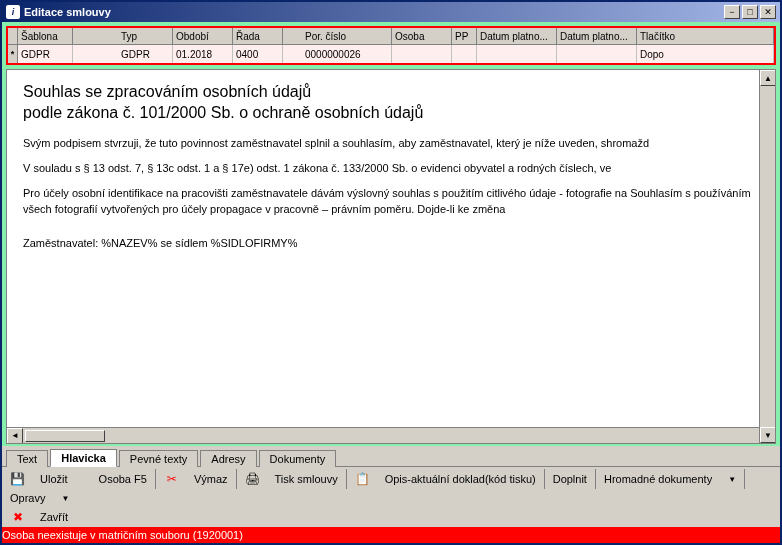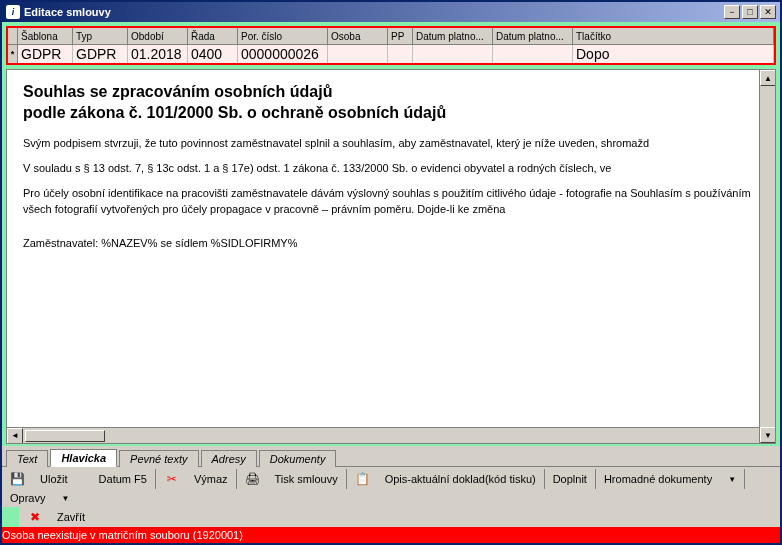--- a/index.html
+++ b/index.html
@@ -106,39 +106,39 @@
       padding: 1px 3px;
       font-size: 10px;
       white-space: nowrap;
       background: #d4d0c8;
       min-height: 16px;
       display: flex;
       align-items: center;
     }
 
     .col-sablona { width: 55px; }
-    .col-typ { width: 55px; }
+    .col-typ { width: 55px; margin-left: 45px; }
     .col-obdobi { width: 60px; text-align: center; }
     .col-rada { width: 50px; }
-    .col-por { width: 90px; }
+    .col-por { width: 90px; margin-left: 19px; }
     .col-osoba { width: 60px; }
     .col-pp { width: 25px; }
     .col-datum1 { width: 80px; }
     .col-datum2 { width: 80px; }
     .col-tlacitko { flex: 1; }
 
     .grid-row {
       display: flex;
       background: white;
     }
 
     .grid-cell {
       border-right: 1px solid #c0c0c0;
       padding: 1px 3px;
-      font-size: 14px;
+      font-size: 10px;
       min-height: 18px;
       display: flex;
       align-items: center;
       white-space: nowrap;
     }
 
     .grid-row-marker {
       width: 10px;
       background: #d4d0c8;
       border-right: 1px solid #808080;
@@ -163,21 +163,21 @@
 
     .doc-scrollable {
       flex: 1;
       overflow-y: auto;
       overflow-x: auto;
       padding: 12px 16px;
     }
 
     .doc-title {
       font-size: 16px;
-      font-weight: bold;
+      font-weight: normal;
       margin-bottom: 12px;
       line-height: 1.3;
     }
 
     .doc-paragraph {
       font-size: 11px;
       margin-bottom: 10px;
       line-height: 1.4;
     }
 
@@ -257,21 +257,20 @@
       flex: 1;
     }
 
     
     .tabs-area {
       display: flex;
       align-items: flex-end;
       padding: 2px 4px 0 4px;
       background: #d4d0c8;
       flex-shrink: 0;
-      font-style: italic;
     }
 
     .tab {
       padding: 2px 10px;
       border: 1px solid #808080;
       border-bottom: none;
       background: #d4d0c8;
       font-size: 11px;
       cursor: pointer;
       margin-right: 2px;
@@ -324,21 +323,20 @@
       font-size: 12px;
     }
 
     
     .close-row {
       display: flex;
       align-items: flex-start;
       padding: 1px 4px;
       background: #d4d0c8;
       flex-shrink: 0;
-      margin-left: 17px;
     }
 
     
     .status-bar {
       background: #ff0000;
       color: white;
       padding: 2px 0;
       font-size: 11px;
       flex-shrink: 0;
     }
@@ -452,21 +450,21 @@
       <div class="tab">
         <span>Dokumenty</span>
       </div>
     </div>
 
     <div class="toolbar">
       <div class="toolbar-btn">
         <span class="btn-icon icon-save"></span>
         <span>Uložit</span>
         &nbsp;
-        <span>Datum F5</span>
+        <span>Osoba F5</span>
       </div>
       <div class="toolbar-separator"></div>
       <div class="toolbar-btn">
         <span class="btn-icon icon-delete"></span>
         <span>Výmaz</span>
       </div>
       <div class="toolbar-separator"></div>
       <div class="toolbar-btn">
         <span class="btn-icon icon-print"></span>
         <span>Tisk smlouvy</span>

